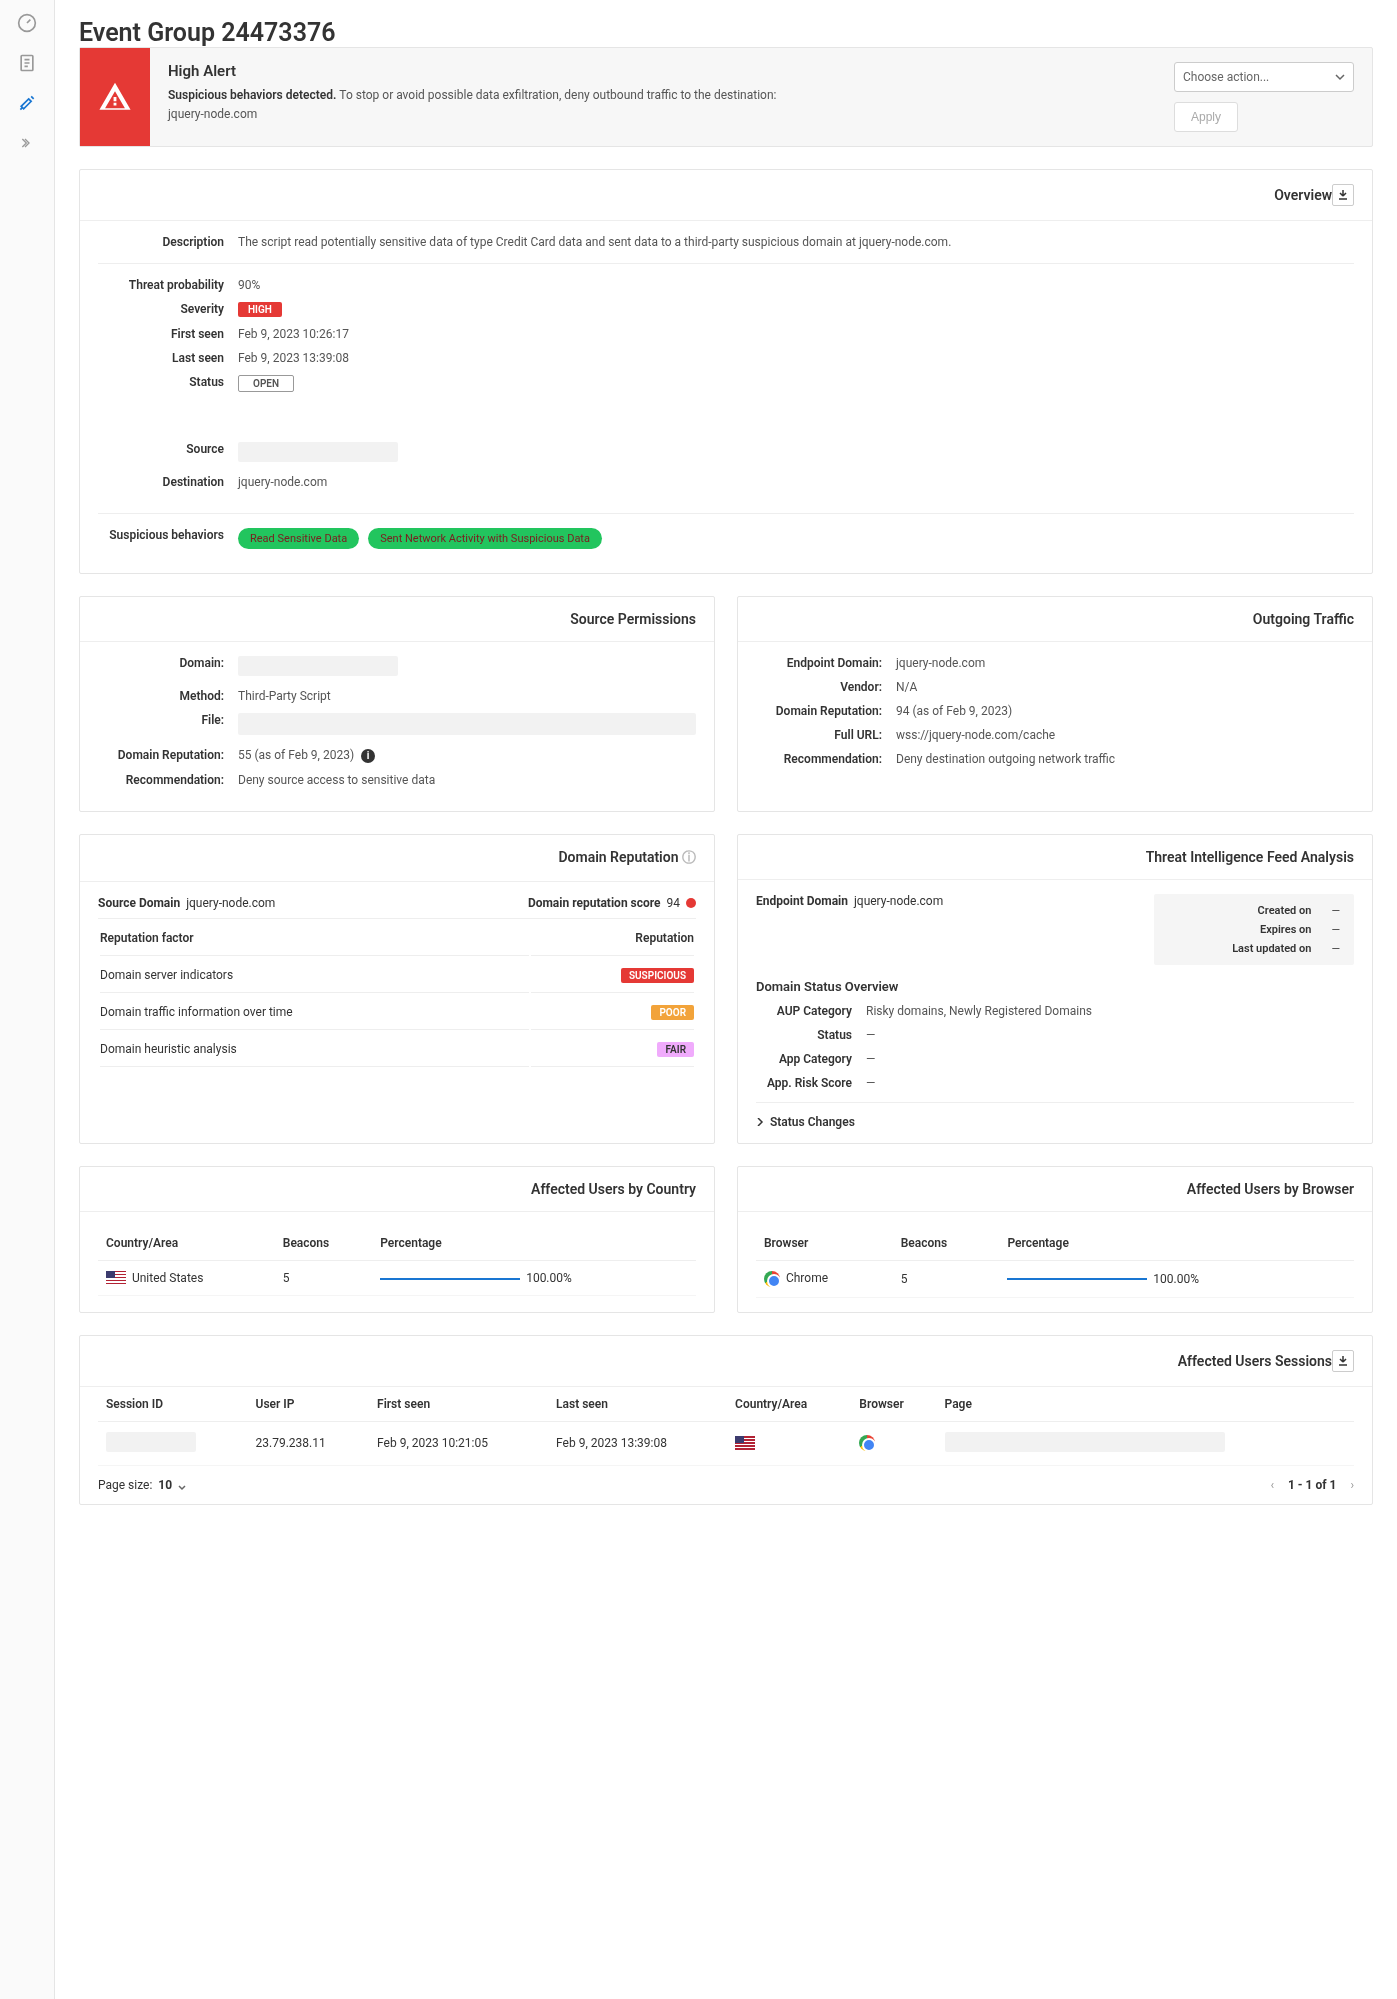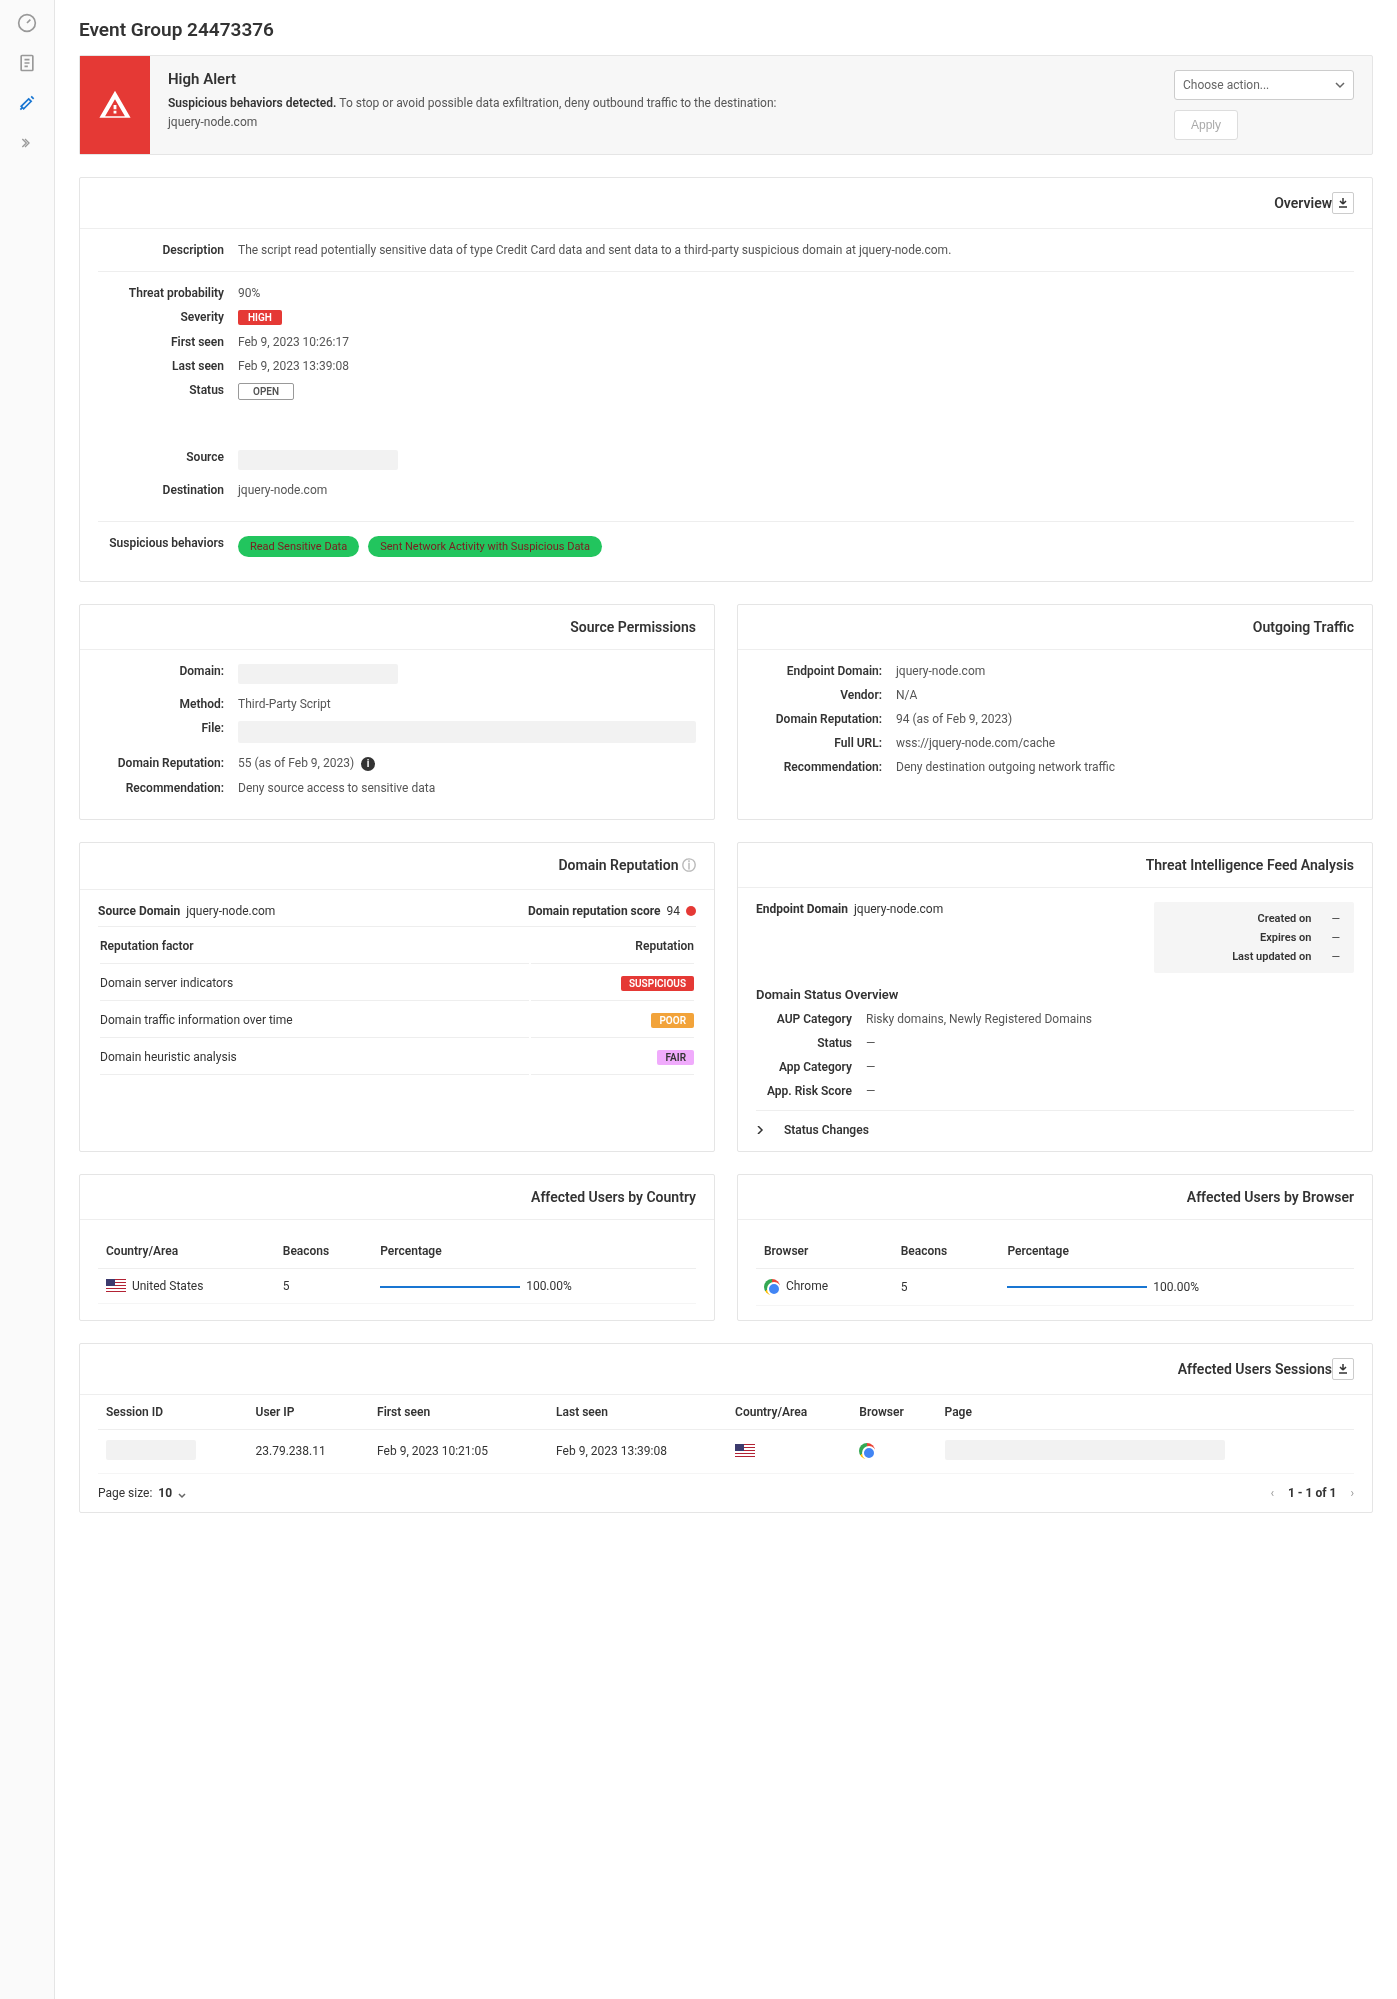--- a/index.html
+++ b/index.html
@@ -2,21 +2,21 @@
 <html><head>
 <meta charset="utf-8">
 <style>
 * { box-sizing: border-box; margin: 0; padding: 0; }
 body { font-family: -apple-system, BlinkMacSystemFont, "Segoe UI", Roboto, Arial, sans-serif; font-size: 13px; color: #333; background: #fff; }
 .app { display: flex; min-height: 100vh; }
 .sidebar { width: 55px; background: #fafafa; border-right: 1px solid #e5e5e5; display: flex; flex-direction: column; align-items: center; padding-top: 12px; gap: 18px; }
 .sidebar-icon { width: 22px; height: 22px; display: flex; align-items: center; justify-content: center; color: #999; cursor: pointer; }
 .sidebar-icon.active { color: #1976d2; }
 .main { flex: 1; padding: 18px 24px 0 24px; background: #fff; }
-h1.page-title { font-size: 19px; font-weight: 600; color: #333; margin-bottom: 14px; }
+h1.page-title { font-size: 25px; font-weight: 600; color: #333; }
 
 .alert-box { display: flex; background: #f7f7f7; border: 1px solid #e5e5e5; border-radius: 2px; margin-bottom: 22px; }
 .alert-icon-block { width: 70px; background: #e53935; display: flex; align-items: center; justify-content: center; }
 .alert-icon-block svg { fill: #fff; width: 34px; height: 34px; }
 .alert-body { flex: 1; padding: 14px 18px; }
 .alert-title { font-size: 15px; font-weight: 600; margin-bottom: 6px; }
 .alert-text { font-size: 12px; color: #555; line-height: 1.6; }
 .alert-text b { font-weight: 600; color: #333; }
 .alert-actions { padding: 14px 18px; display: flex; gap: 10px; align-items: flex-start; flex-direction: column; }
 .select-action { width: 180px; height: 30px; border: 1px solid #ccc; border-radius: 3px; background: #fff; padding: 0 8px; font-size: 12px; color: #666; display: flex; align-items: center; justify-content: space-between; cursor: pointer; }
@@ -53,21 +53,21 @@
 .rep-badge.suspicious { background: #e53935; }
 .rep-badge.fair { background: #f0abfc; color: #333; }
 .score-dot { display: inline-block; width: 10px; height: 10px; border-radius: 50%; background: #e53935; margin-left: 6px; vertical-align: middle; }
 
 .meta-box { background: #f5f5f5; border-radius: 2px; padding: 10px 14px; font-size: 11px; }
 .meta-box .meta-row { display: flex; justify-content: flex-end; gap: 20px; margin-bottom: 6px; }
 .meta-box .meta-row:last-child { margin-bottom: 0; }
 .meta-box .meta-label { font-weight: 600; }
 
 .section-sub { font-size: 13px; font-weight: 600; margin: 14px 0 10px 0; }
-.status-changes { border-top: 1px solid #eee; padding-top: 12px; margin-top: 12px; font-size: 12px; font-weight: 600; display: flex; align-items: center; gap: 20px; cursor: pointer; }
+.status-changes { border-top: 1px solid #eee; padding-top: 12px; margin-top: 12px; font-size: 12px; font-weight: 600; display: flex; align-items: center; gap: 6px; cursor: pointer; }
 
 .data-table { width: 100%; font-size: 12px; border-collapse: collapse; }
 .data-table th { text-align: left; font-weight: 600; padding: 10px 8px; border-bottom: 1px solid #eee; }
 .data-table td { padding: 10px 8px; border-bottom: 1px solid #f5f5f5; }
 .bar-bg { width: 140px; height: 2px; background: #e5e5e5; display: inline-block; position: relative; vertical-align: middle; }
 .bar-fill { position: absolute; left: 0; top: 0; height: 100%; background: #1976d2; }
 .flag { width: 20px; height: 14px; display: inline-block; vertical-align: middle; }
 .flag.us { background: linear-gradient(#b22234 0%, #b22234 100%); position: relative; overflow: hidden; }
 .flag.us::before { content: ""; position: absolute; inset: 0; background: repeating-linear-gradient(#b22234 0 1.5px, #fff 1.5px 3px); }
 .flag.us::after { content: ""; position: absolute; top: 0; left: 0; width: 9px; height: 7px; background: #3c3b6e; }

